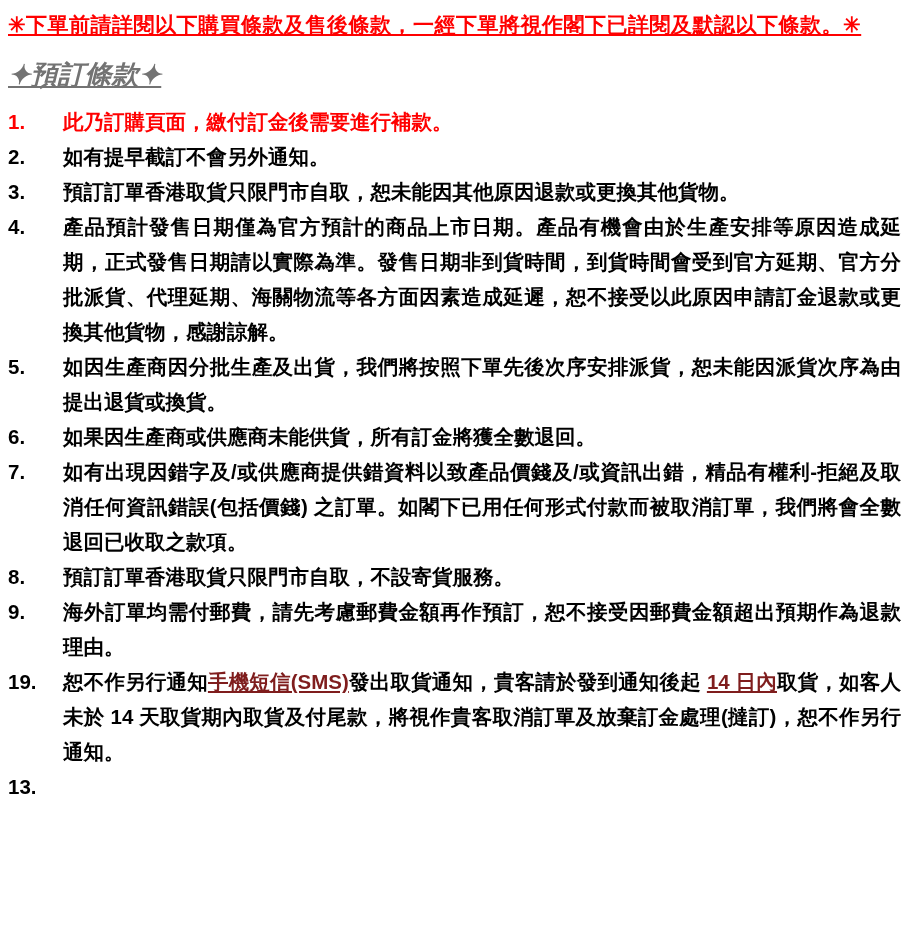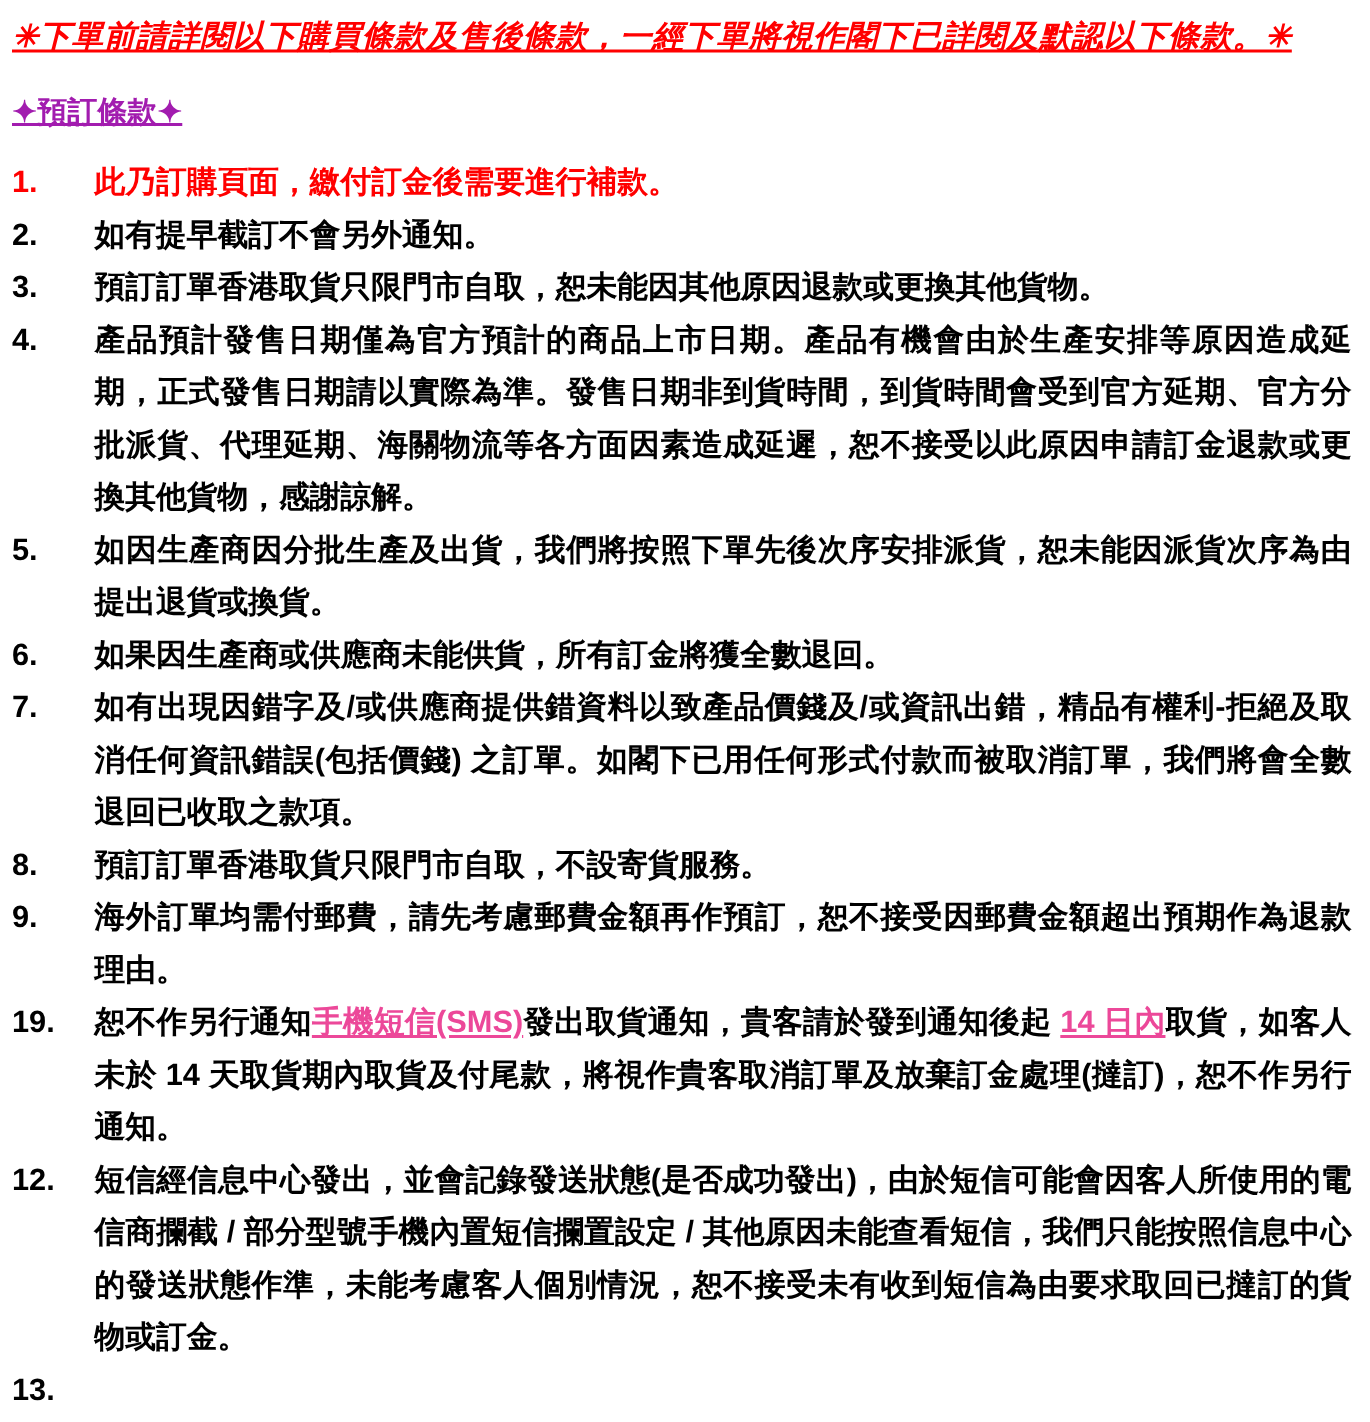--- a/index.html
+++ b/index.html
@@ -20,29 +20,29 @@
     box-sizing: border-box;
     width: 913px;
   }
   .header {
     color: #ff0000;
     font-size: 21px;
     line-height: 30px;
     text-decoration: underline;
     margin: 2px 0 22px 0;
     letter-spacing: 0.5px;
-    font-style: italic;
   }
   .section-title {
     display: inline-block;
-    color: #a21caf;
-    font-size: 20px;
+    color: #737373;
+    font-size: 27px;
     line-height: 26px;
     text-decoration: underline;
     margin: 0 0 16px 0;
+    font-style: italic;
   }
   .terms-list {
     font-size: 20.5px;
   }
   .term-item {
     display: flex;
     line-height: 35px;
   }
   .term-num {
     flex: 0 0 27px;
@@ -55,21 +55,21 @@
   }
   .term-item.red,
   .term-item.red .term-num,
   .term-item.red .seg-normal {
     color: #ff0000;
   }
   .seg-normal {
     color: inherit;
   }
   .seg-red-underline {
-    color: #ec4899;
+    color: #7f1d1d;
     text-decoration: underline;
   }
 </style>
 </head>
 <body>
 
 <div class="page">
   <div class="header">✳下單前請詳閱以下購買條款及售後條款，一經下單將視作閣下已詳閱及默認以下條款。✳</div>
 
   <div class="section-title">✦預訂條款✦</div>
@@ -109,21 +109,17 @@
       </div>
       <div class="term-item">
         <span class="term-num">9.</span>
         <div class="term-text"><span class="seg-normal">海外訂單均需付郵費，請先考慮郵費金額再作預訂，恕不接受因郵費金額超出預期作為退款理由。</span></div>
       </div>
       <div class="term-item">
         <span class="term-num">19.</span>
         <div class="term-text"><span class="seg-normal">恕不作另行通知</span><span class="seg-red-underline">手機短信(SMS)</span><span class="seg-normal">發出取貨通知，貴客請於發到通知後起 </span><span class="seg-red-underline">14 日內</span><span class="seg-normal">取貨，如客人未於 14 天取貨期內取貨及付尾款，將視作貴客取消訂單及放棄訂金處理(撻訂)，恕不作另行通知。</span></div>
       </div>
       <div class="term-item">
-        <span class="term-num">12.</span>
-        <div class="term-text"><span class="seg-normal">短信經信息中心發出，並會記錄發送狀態(是否成功發出)，由於短信可能會因客人所使用的電信商攔截 / 部分型號手機內置短信攔置設定 / 其他原因未能查看短信，我們只能按照信息中心的發送狀態作準，未能考慮客人個別情況，恕不接受未有收到短信為由要求取回已撻訂的貨物或訂金。</span></div>
-      </div>
-      <div class="term-item">
         <span class="term-num">13.</span>
         <div class="term-text"></div>
       </div>
     </div>
 </div>
 
 </body></html>

